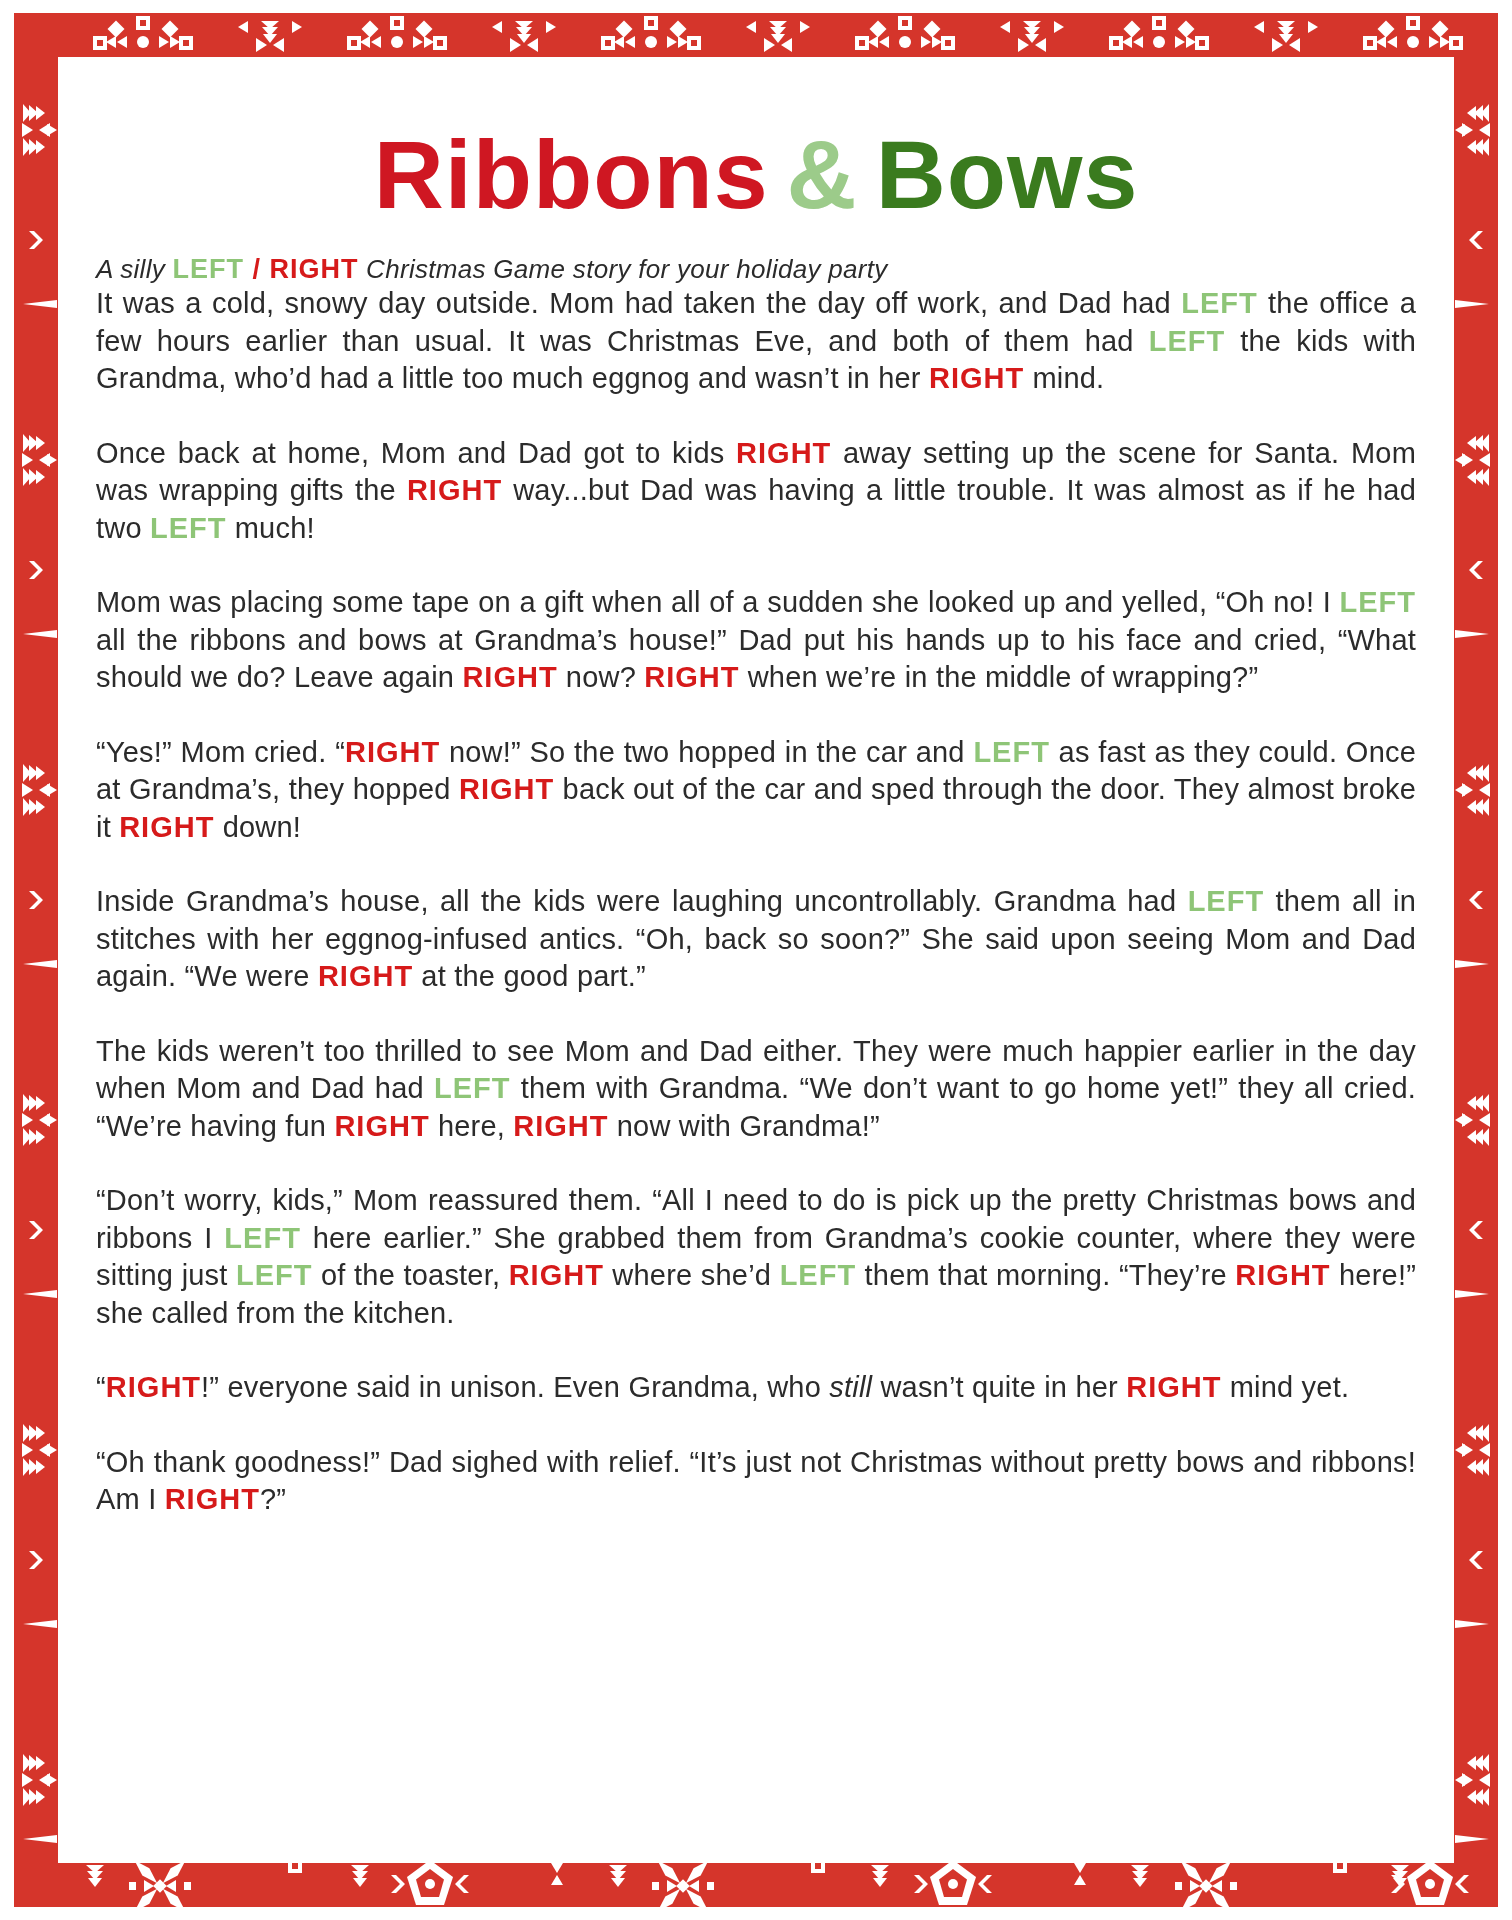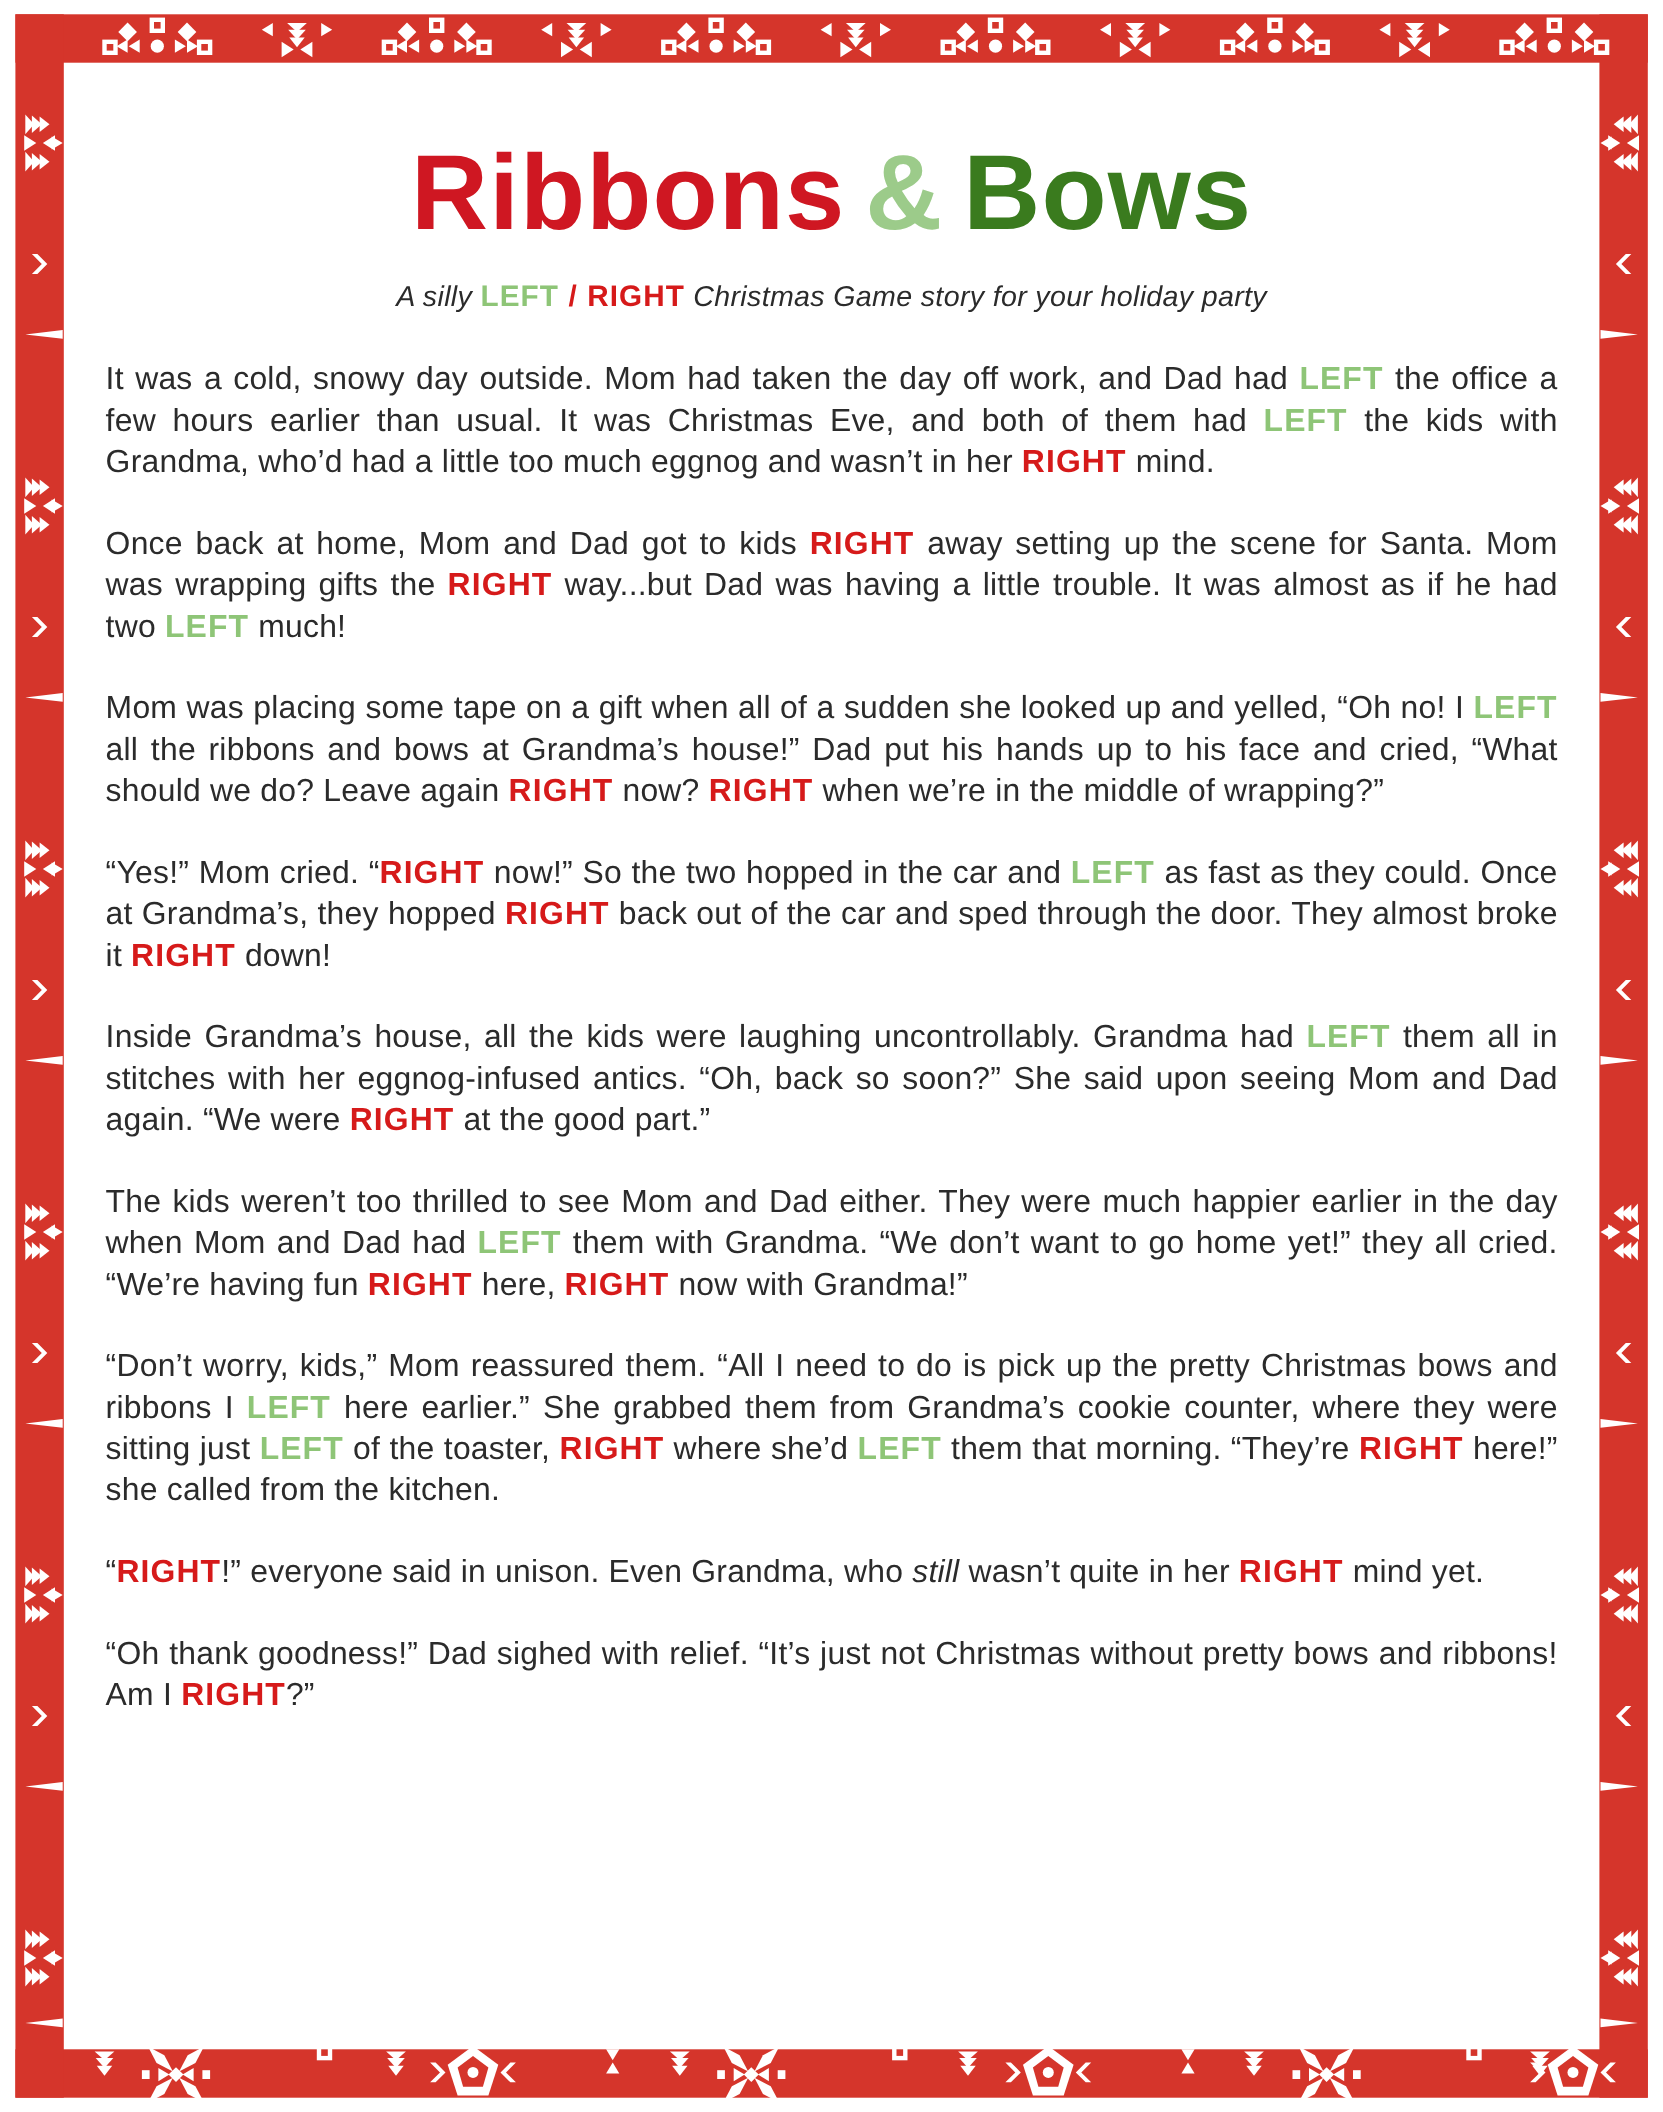--- a/index.html
+++ b/index.html
@@ -18,26 +18,26 @@
 
   h1.title{
     margin:126px 0 0 0;text-align:center;font-size:97px;line-height:1;
     font-weight:700;letter-spacing:1px;white-space:nowrap;
   }
   h1.title .t-red{color:var(--title-red,#cf1722);margin-top:16px;}
   h1.title .t-lg{color:var(--title-amp-green,#9ccb8a);margin:0 18px;}
   h1.title .t-dg{color:var(--title-bows-green,#3a7b1e);text-align:right;}
 
   .subtitle{
-    margin:30px 0 0 0;text-align:center;font-style:italic;
+    margin:30px 0 0 0;text-align:left;font-style:italic;
     font-size:26px;line-height:1.2;letter-spacing:0.3px;
   }
   .subtitle .hl-left,.subtitle .hl-right{font-style:normal;font-size:27px;}
 
-  .story{margin-top:42px;}
+  .story{}
   .para{
     font-size:29px;line-height:37.5px;margin:0 0 37px 0;
     text-align:justify;letter-spacing:0.2px;
   }
   .hl-left{color:var(--keyword-green,#8ec577);font-weight:700;letter-spacing:1px;}
   .hl-right{color:var(--keyword-red,#d61a1a);font-weight:700;letter-spacing:1px;}
   .ital{font-style:italic;}
 </style>
 </head>
 <body>

